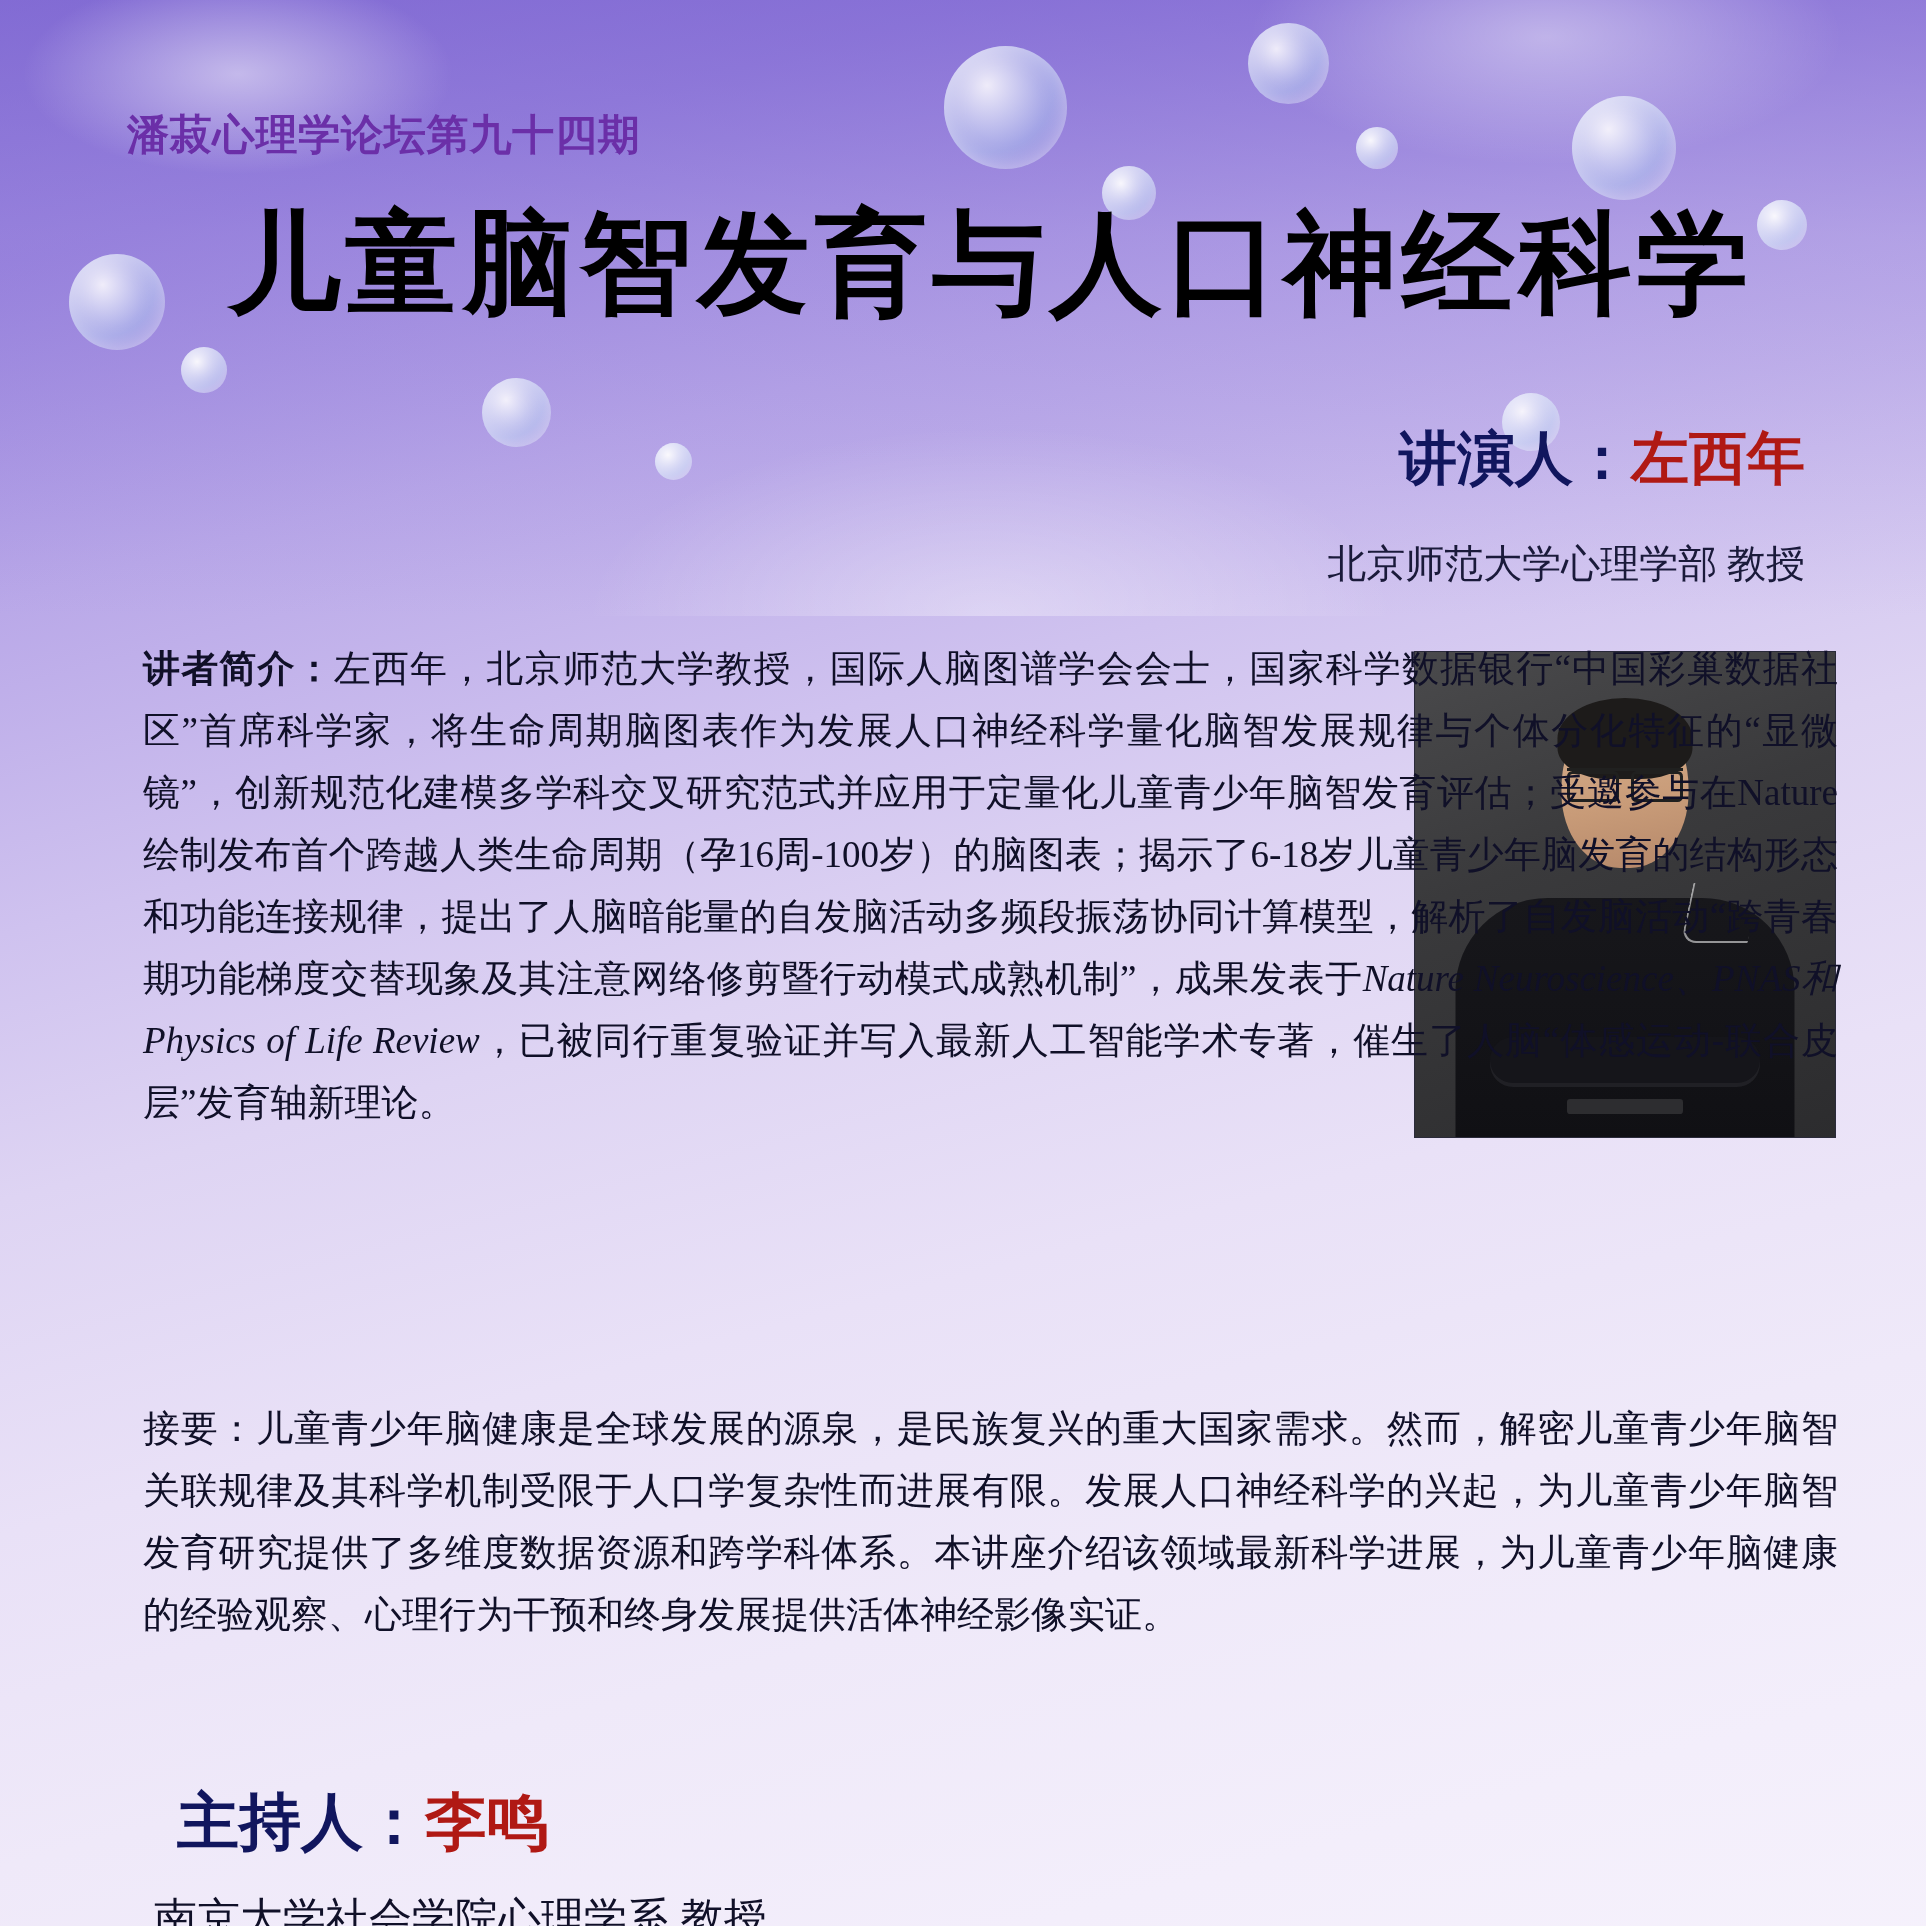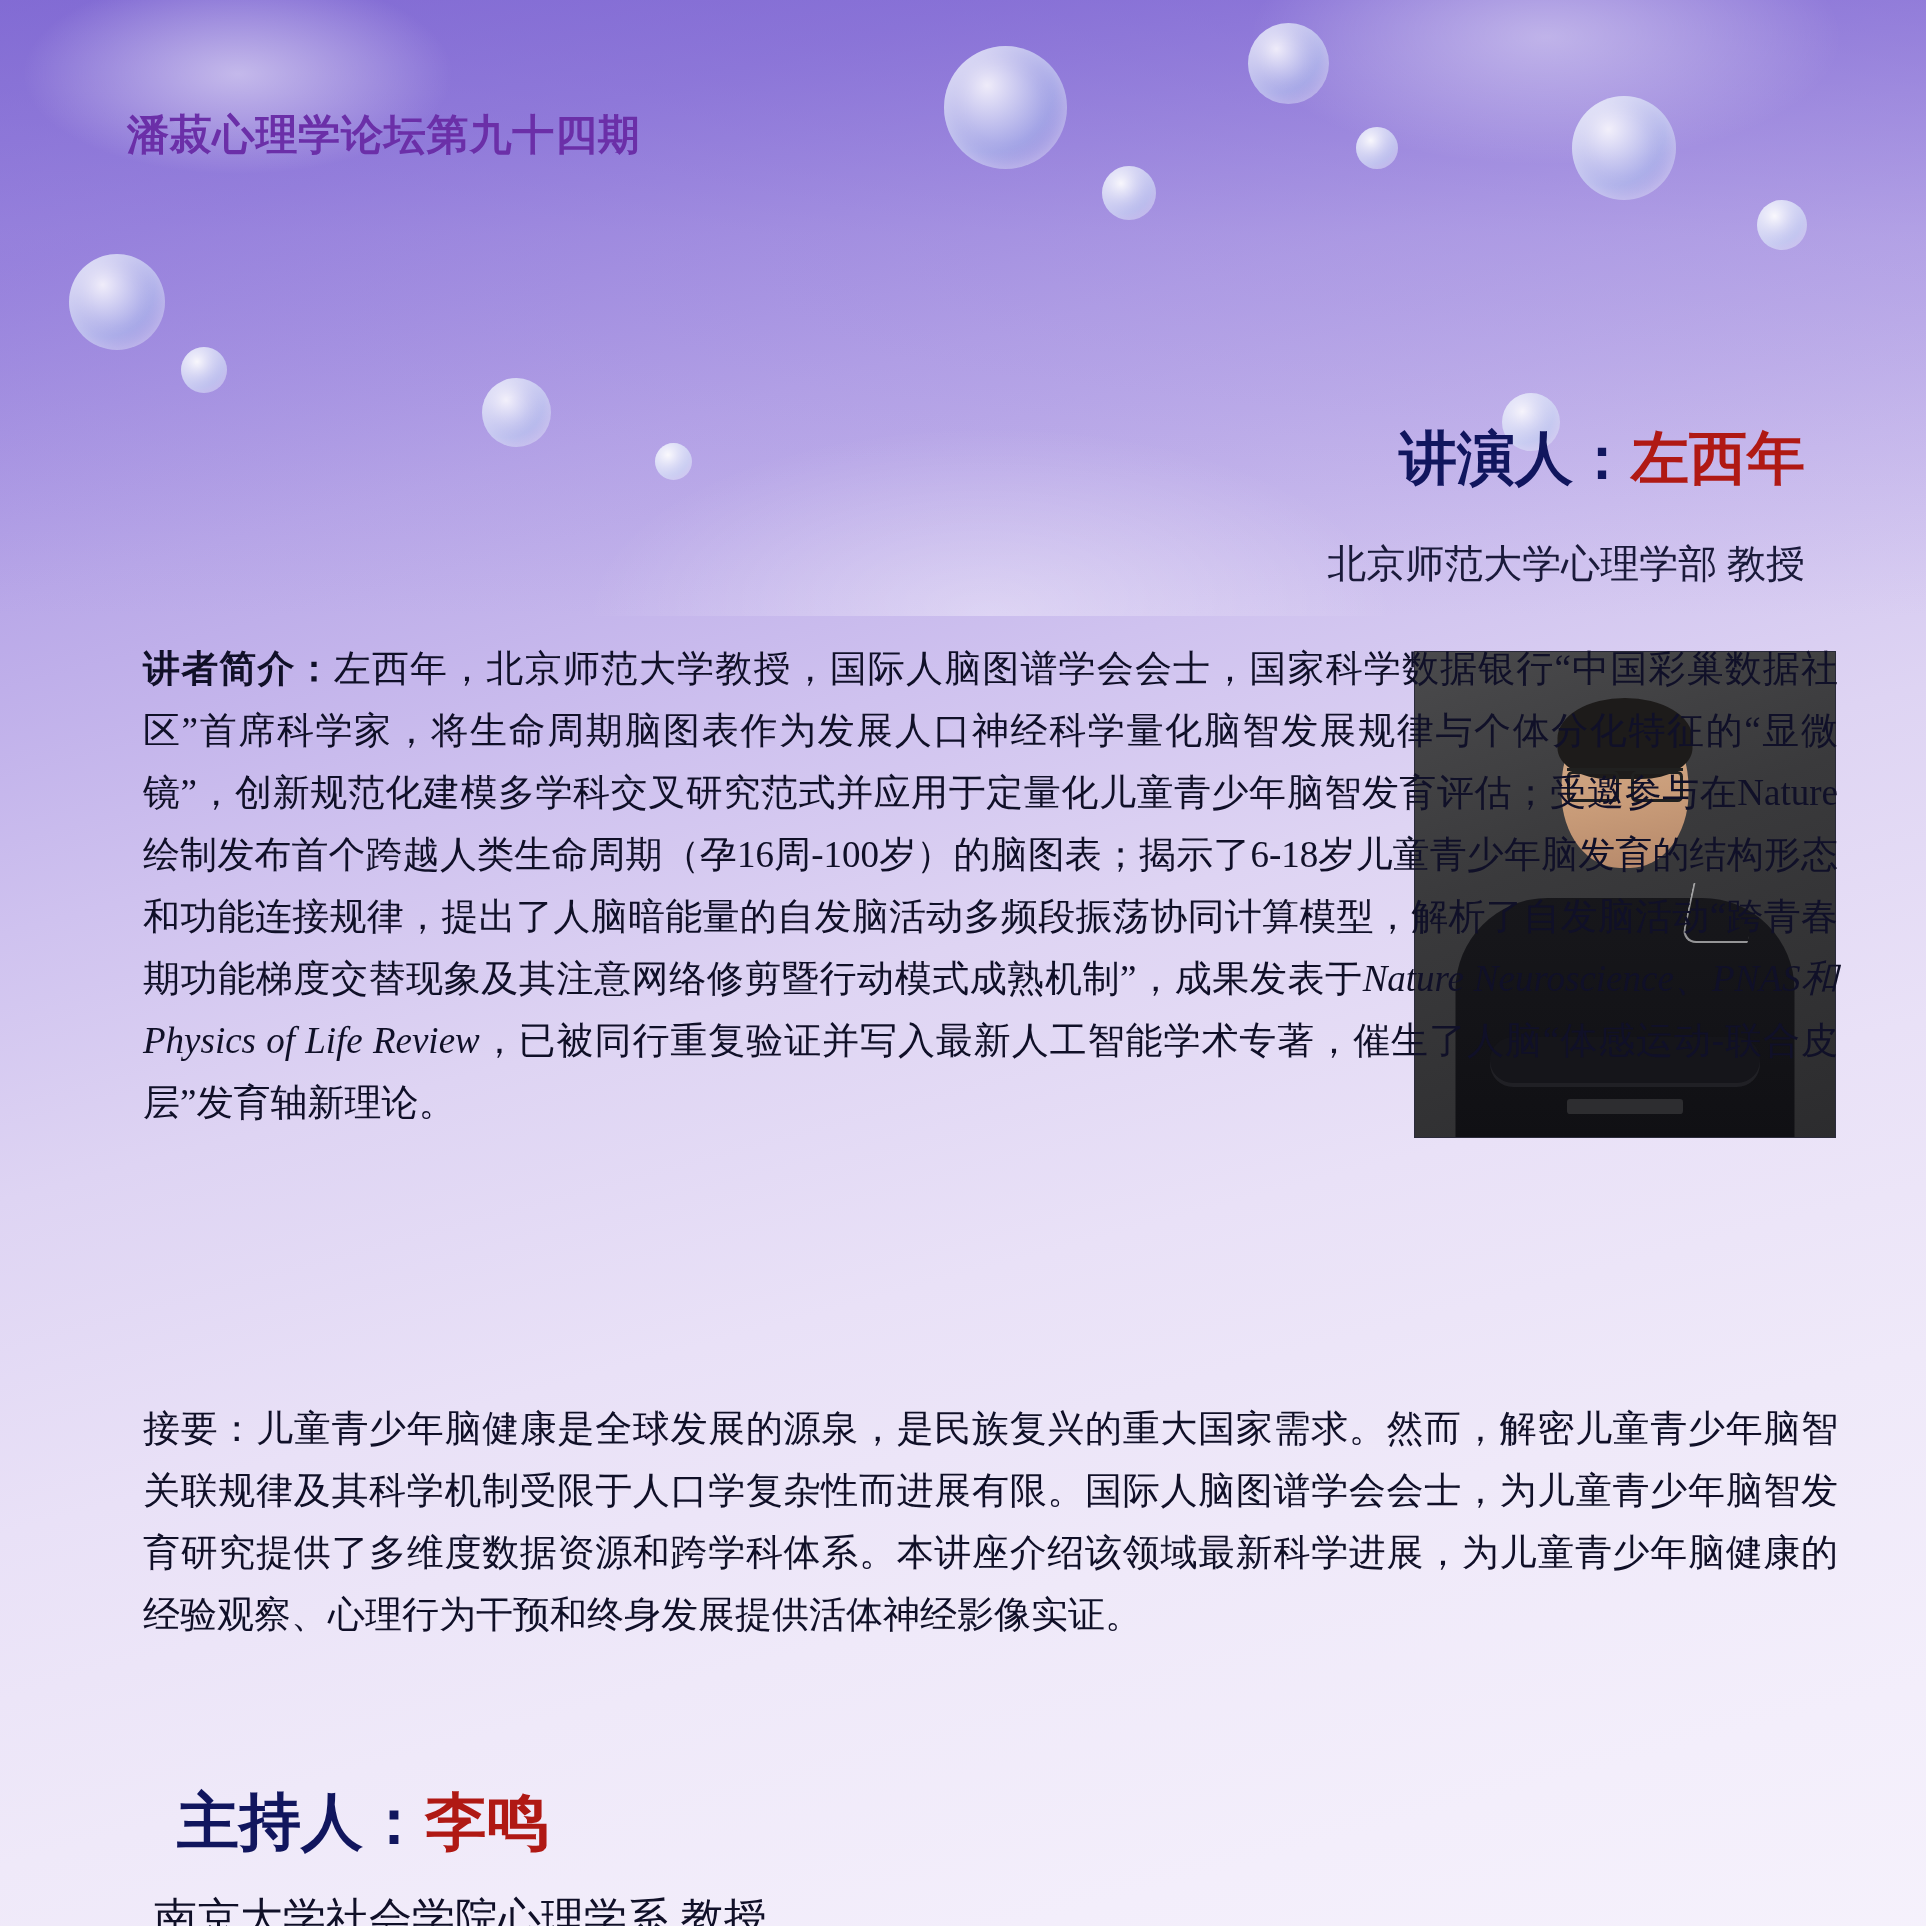--- a/index.html
+++ b/index.html
@@ -248,20 +248,21 @@
   <div class="bubble sm" style="left:1102px; top:166px; width:54px; height:54px;"></div>
   <div class="bubble" style="left:1248px; top:23px; width:81px; height:81px;"></div>
   <div class="bubble sm" style="left:1356px; top:127px; width:42px; height:42px;"></div>
   <div class="bubble" style="left:1572px; top:96px; width:104px; height:104px;"></div>
   <div class="bubble sm" style="left:1757px; top:200px; width:50px; height:50px;"></div>
   <div class="bubble" style="left:482px; top:378px; width:69px; height:69px;"></div>
   <div class="bubble sm" style="left:655px; top:443px; width:37px; height:37px;"></div>
   <div class="bubble" style="left:1502px; top:393px; width:58px; height:58px;"></div>
 
   <div class="series-label">潘菽心理学论坛第九十四期</div>
+  <div class="main-title">儿童脑智发育与人口神经科学</div>
 
   <div class="speaker-line">
     <span class="lbl">讲演人：</span><span class="nm">左西年</span>
   </div>
   <div class="speaker-affil">北京师范大学心理学部 教授</div>
 
   <div class="portrait">
     <div class="body"></div>
     <div class="arms"></div>
     <div class="belt"></div>
@@ -269,21 +270,21 @@
     <div class="hair"></div>
     <div class="glasses"></div>
     <div class="logo-mark"></div>
   </div>
 
   <div class="bio-block">
     <b>讲者简介：</b><span>左西年，北京师范大学教授，国际人脑图谱学会会士，国家科学数据银行“中国彩巢数据社区”首席科学家，将生命周期脑图表作为发展人口神经科学量化脑智发展规律与个体分化特征的“显微镜”，创新规范化建模多学科交叉研究范式并应用于定量化儿童青少年脑智发育评估；受邀参与在Nature绘制发布首个跨越人类生命周期（孕16周-100岁）的脑图表；揭示了6-18岁儿童青少年脑发育的结构形态和功能连接规律，提出了人脑暗能量的自发脑活动多频段振荡协同计算模型，解析了自发脑活动“跨青春期功能梯度交替现象及其注意网络修剪暨行动模式成熟机制”，成果发表于</span><i>Nature Neuroscience、PNAS和Physics of Life Review</i><span>，已被同行重复验证并写入最新人工智能学术专著，催生了人脑“体感运动-联合皮层”发育轴新理论。</span>
   </div>
 
   <div class="abstract-block">
-    <b>接要：</b><span>儿童青少年脑健康是全球发展的源泉，是民族复兴的重大国家需求。然而，解密儿童青少年脑智关联规律及其科学机制受限于人口学复杂性而进展有限。国际人脑图谱学会会士，为儿童青少年脑智发育研究提供了多维度数据资源和跨学科体系。本讲座介绍该领域最新科学进展，为儿童青少年脑健康的经验观察、心理行为干预和终身发展提供活体神经影像实证。</span>
+    <b>接要：</b><span>儿童青少年脑健康是全球发展的源泉，是民族复兴的重大国家需求。然而，解密儿童青少年脑智关联规律及其科学机制受限于人口学复杂性而进展有限。发展人口神经科学的兴起，为儿童青少年脑智发育研究提供了多维度数据资源和跨学科体系。本讲座介绍该领域最新科学进展，为儿童青少年脑健康的经验观察、心理行为干预和终身发展提供活体神经影像实证。</span>
   </div>
 
   <div class="wave-wrap">
     <svg width="1982" height="1156" viewBox="0 0 5145 3000" preserveAspectRatio="none" style="position:absolute;left:0;bottom:0;">
       <path d="M0,1180 C900,980 1700,1480 2600,1300 C3500,1120 4200,620 5145,760 L5145,3000 L0,3000 Z" fill="#bcd8f2" opacity="0.55"></path>
       <path d="M0,1420 C950,1250 1750,1700 2700,1520 C3650,1340 4350,900 5145,1020 L5145,3000 L0,3000 Z" fill="#a9cdee" opacity="0.45"></path>
       <path d="M0,1680 C1000,1520 1800,1940 2800,1760 C3800,1580 4500,1180 5145,1300 L5145,3000 L0,3000 Z" fill="#cfe3f6" opacity="0.55"></path>
       <path d="M0,1980 C1100,1840 1900,2220 2900,2060 C3900,1900 4600,1540 5145,1640 L5145,3000 L0,3000 Z" fill="#e6f0fb" opacity="0.6"></path>
       <path d="M0,2320 C1200,2200 2000,2520 3000,2380 C4000,2240 4700,1960 5145,2040 L5145,3000 L0,3000 Z" fill="#f3f7fd" opacity="0.65"></path>
     </svg>

